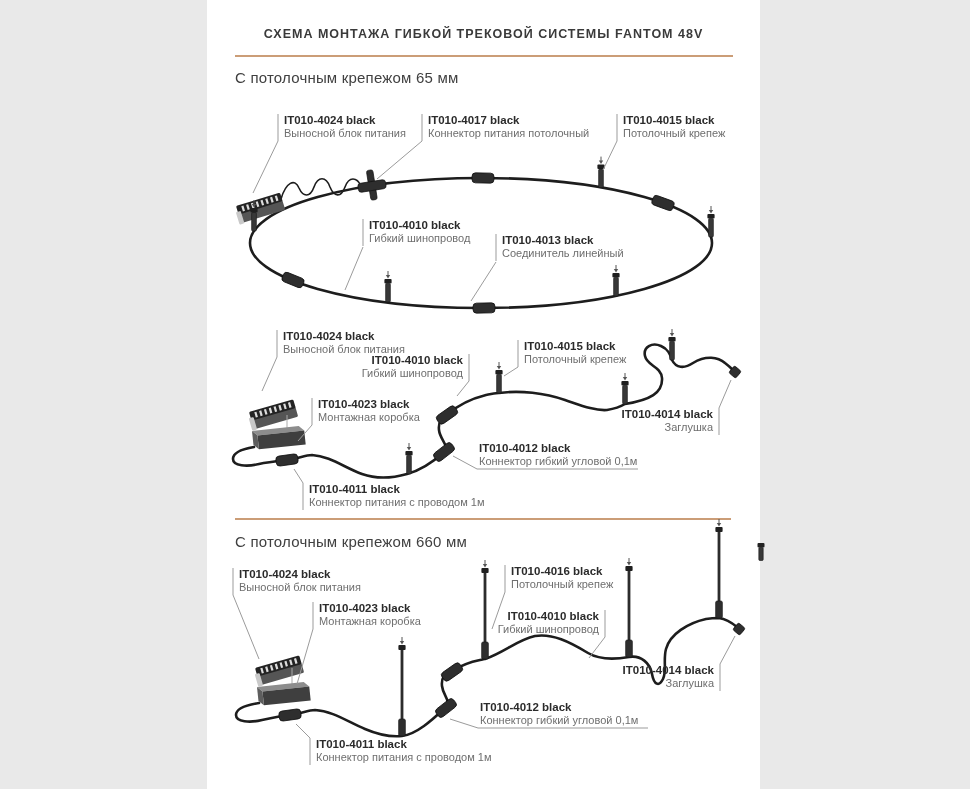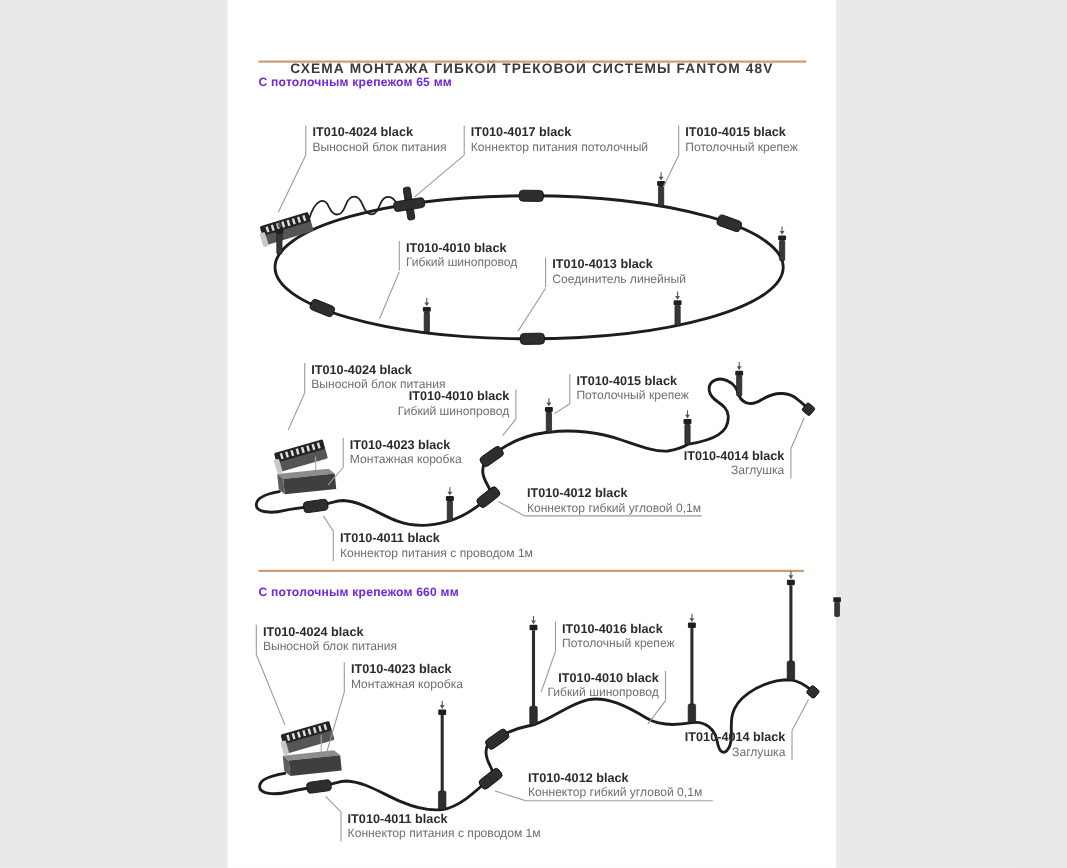--- a/index.html
+++ b/index.html
@@ -1,24 +1,24 @@
 <!DOCTYPE html>
 <html><head>
 <meta charset="utf-8">
 <style>
   html,body{margin:0;padding:0;}
   body{width:970px;height:789px;background:#e9e9e9;position:relative;overflow:hidden;
        font-family:"Liberation Sans",sans-serif;}
   .sheet{position:absolute;left:207px;top:0;width:553px;height:789px;background:#ffffff;}
   .title{position:absolute;left:207px;top:27px;width:553px;text-align:center;
-         font-size:12.5px;font-weight:600;letter-spacing:1px;color:#3a3a3a;margin-top:28px;}
+         font-size:12.5px;font-weight:600;letter-spacing:1px;color:#3a3a3a;}
   .rule{position:absolute;height:2px;background:#cb9d77;}
   #rule1{left:235px;top:55px;width:498px;}
   #rule2{left:235px;top:518px;width:496px;}
-  .heading{position:absolute;font-size:11px;font-weight:700;color:#6d28d9;letter-spacing:.2px;}
+  .heading{position:absolute;font-size:15px;font-weight:400;color:#404040;letter-spacing:.2px;}
   #h1{left:235px;top:69px;}
   #h2{left:235px;top:533px;}
   svg.overlay{position:absolute;left:0;top:0;}
   .track{fill:none;stroke:#1d1d1d;stroke-width:2.6px;stroke-linecap:round;}
   .cord{fill:none;stroke:#1d1d1d;stroke-width:1.6px;stroke-linecap:round;}
   .bar,.leader{stroke:#9b9b9b;stroke-width:1px;fill:none;}
   text.part{font:700 11.5px "Liberation Sans",sans-serif;fill:#2b2b2b;}
   text.desc{font:400 11px "Liberation Sans",sans-serif;fill:#6e6e6e;}
   text.end{text-anchor:end;}
   .wire{stroke:#ababab;stroke-width:1px;}

